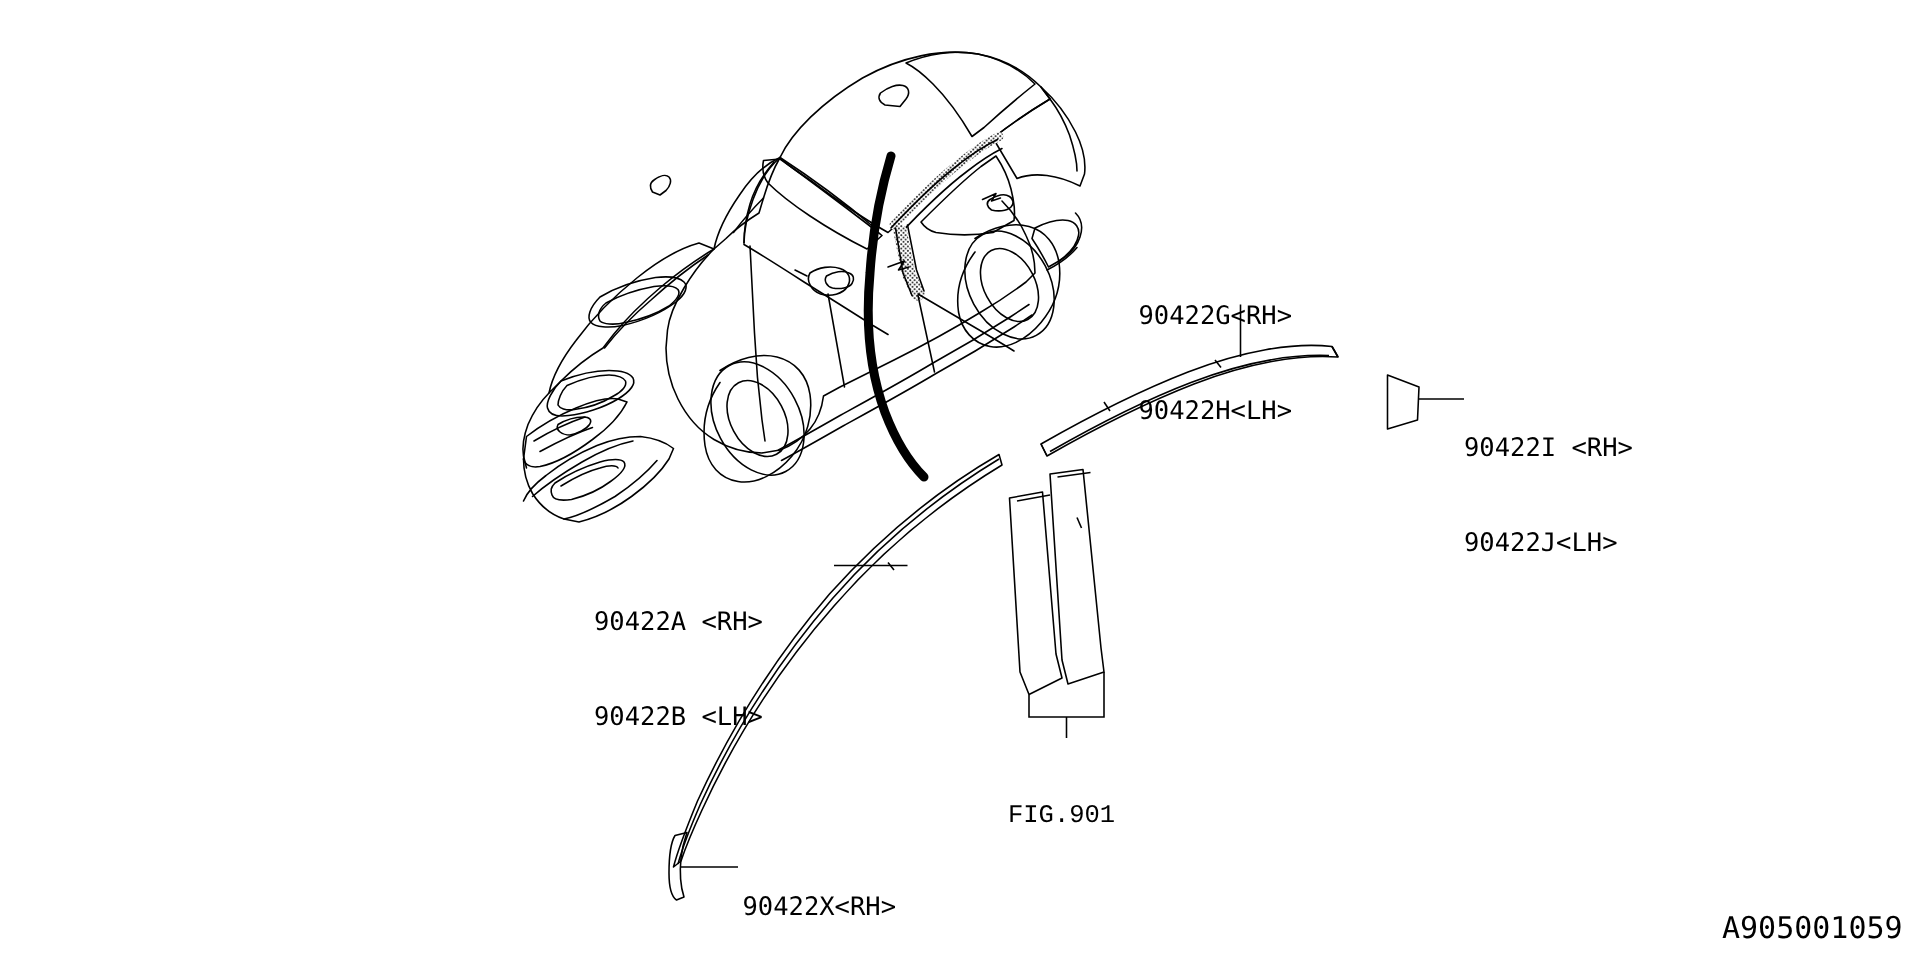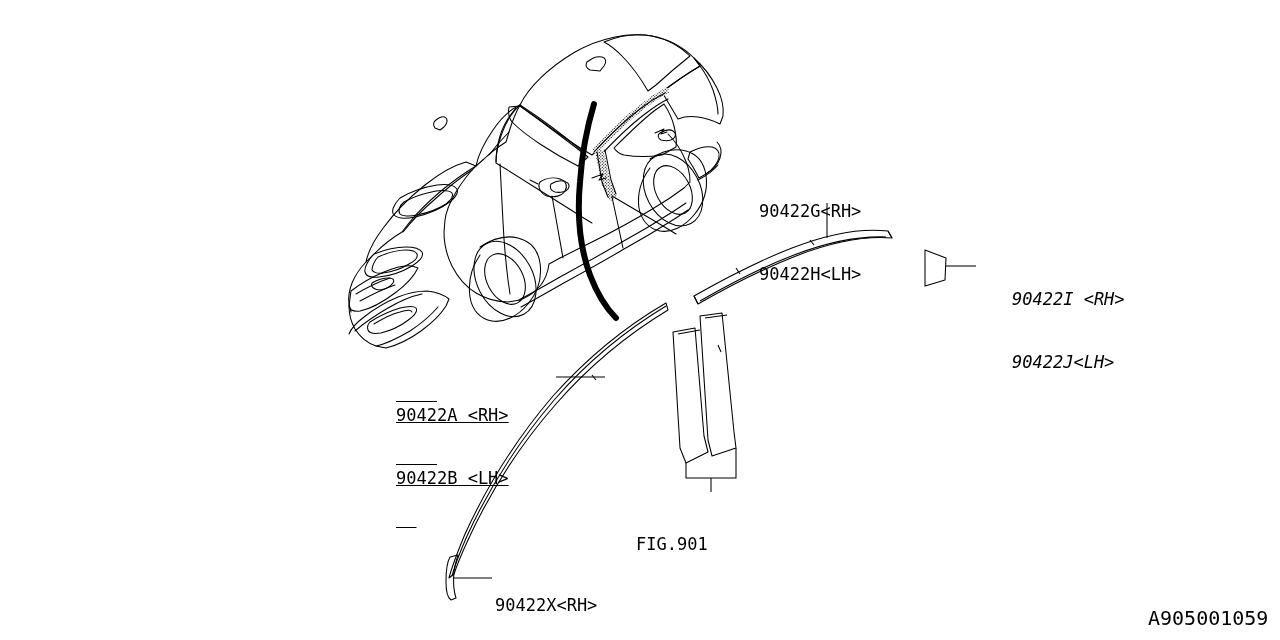--- a/index.html
+++ b/index.html
@@ -29,23 +29,23 @@
     position: absolute;
     font-family: "DejaVu Sans Mono", monospace;
     font-size: 17px;
     line-height: 21px;
     color: #000000;
     white-space: pre;
     letter-spacing: 0px;
   }
   .lbl-line { display: block; }
   #label-90422G { left: 759px; top: 159px; }
-  #label-90422I { left: 1012px; top: 247px; font-style: italic; }
-  #label-90422A { left: 396px; top: 363px; text-decoration: underline; }
-  #label-fig901 { left: 636px; top: 492px; }
+  #label-90422I { left: 976px; top: 247px; }
+  #label-90422A { left: 396px; top: 363px; }
+  #label-fig901 { left: 672px; top: 492px; font-family: Liberation Mono, monospace; }
   #label-90422X { left: 495px; top: 553px; }
   #label-diagram-code {
     left: 1148px; top: 608px;
     font-size: 20px;
   }
 </style>
 </head>
 <body>
 
 <div id="page">

